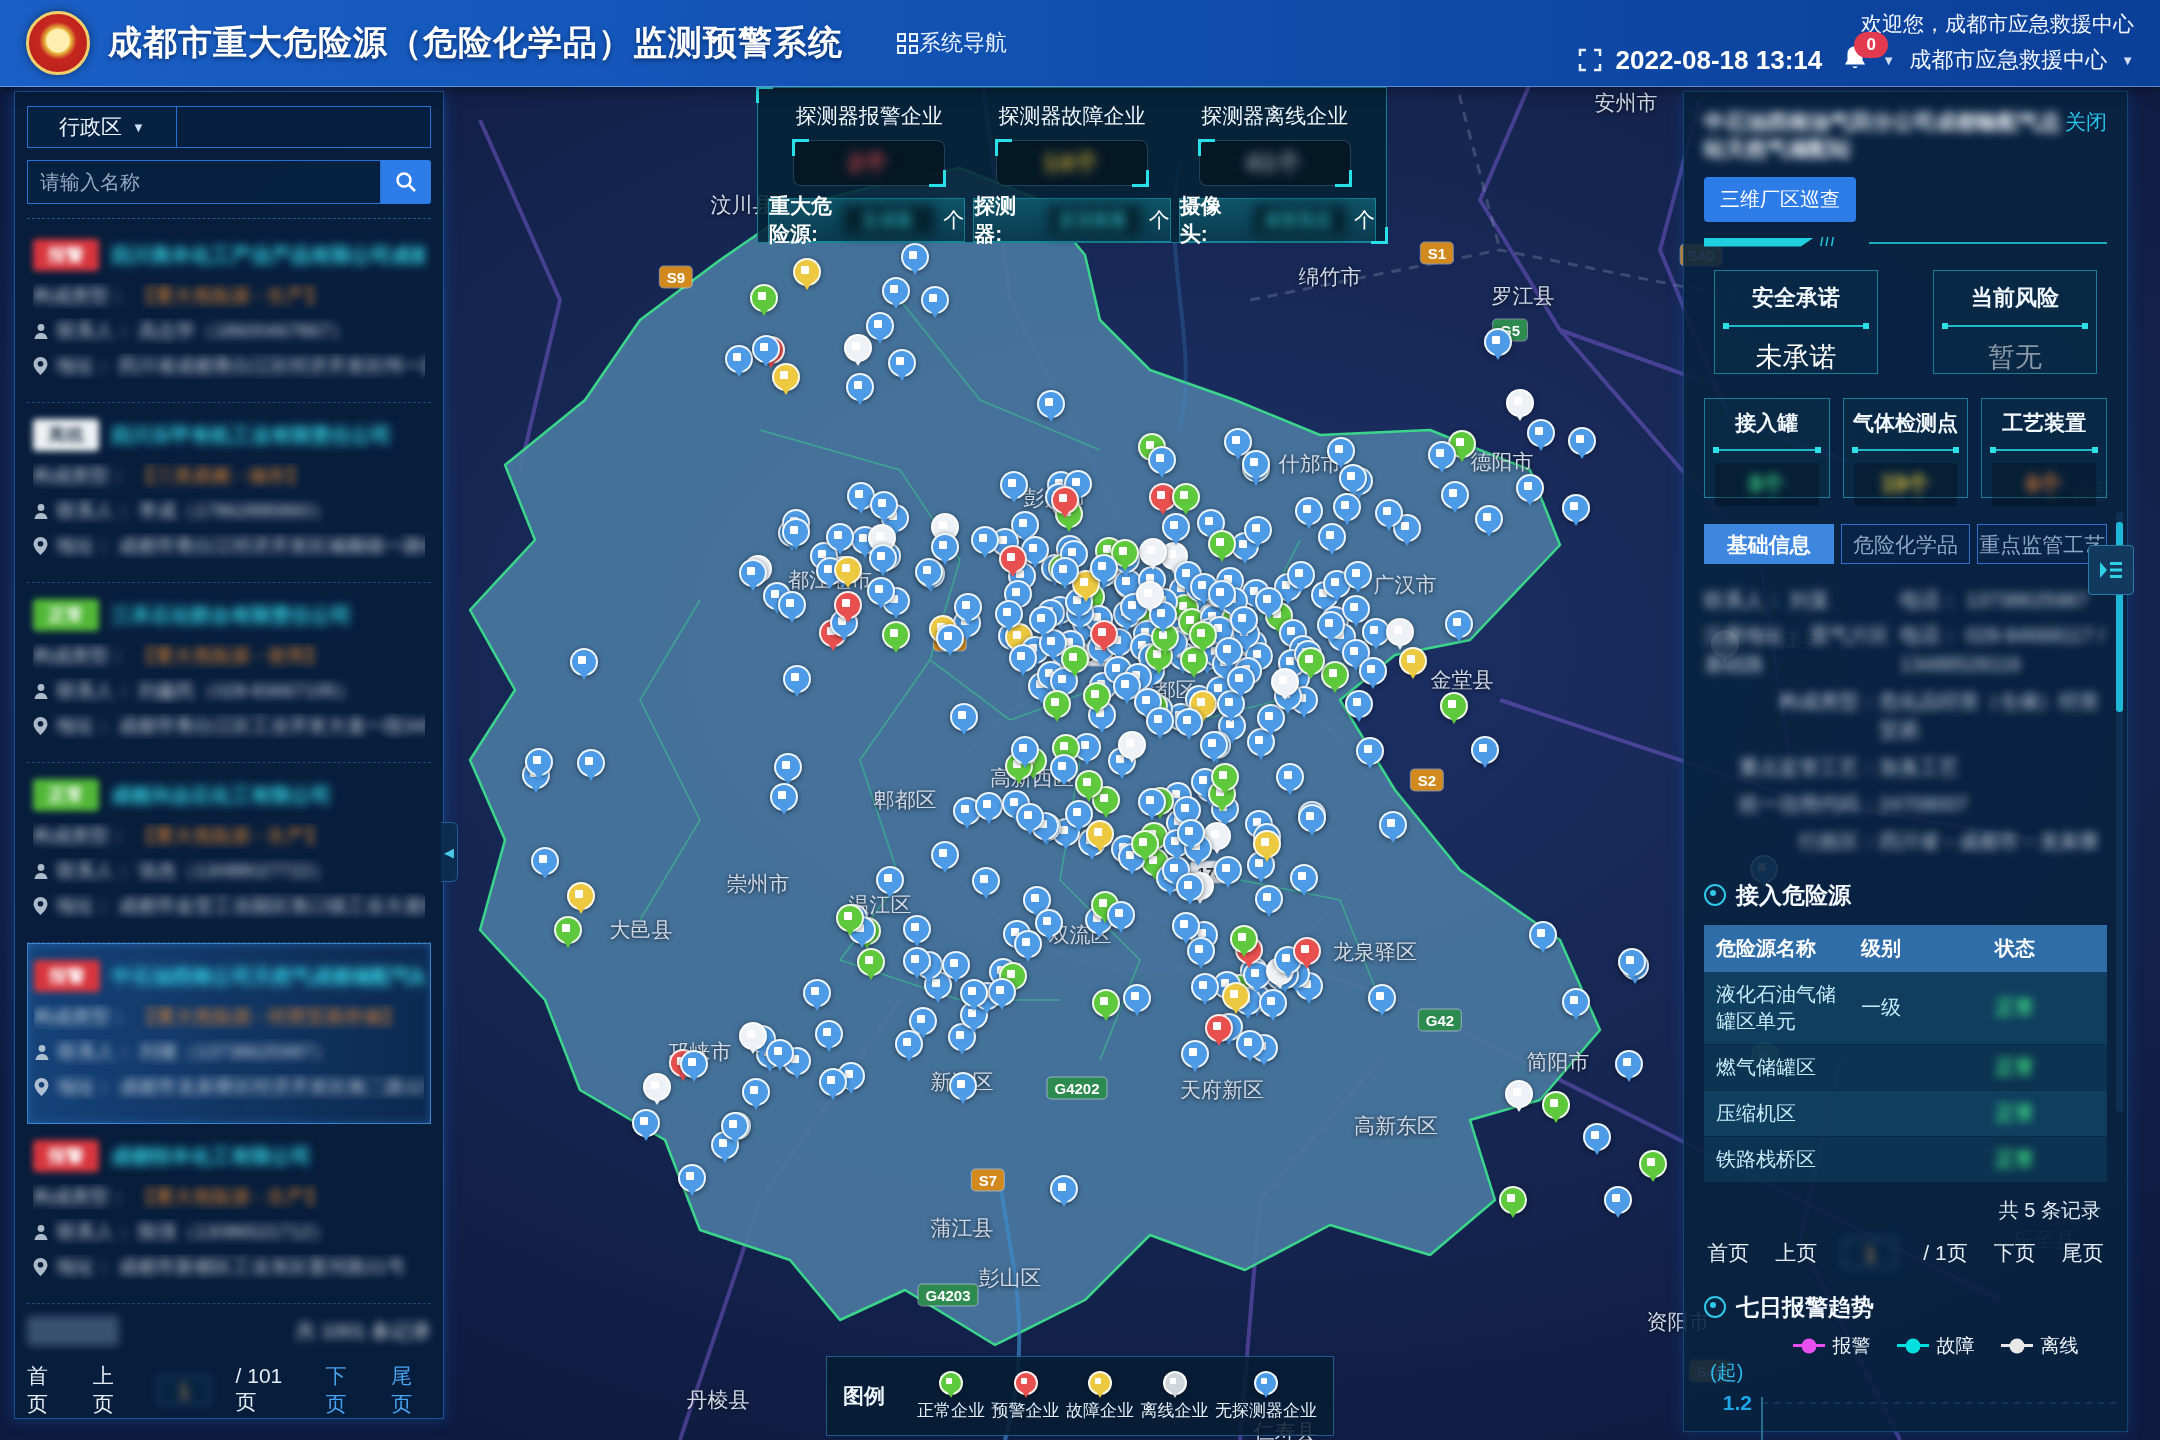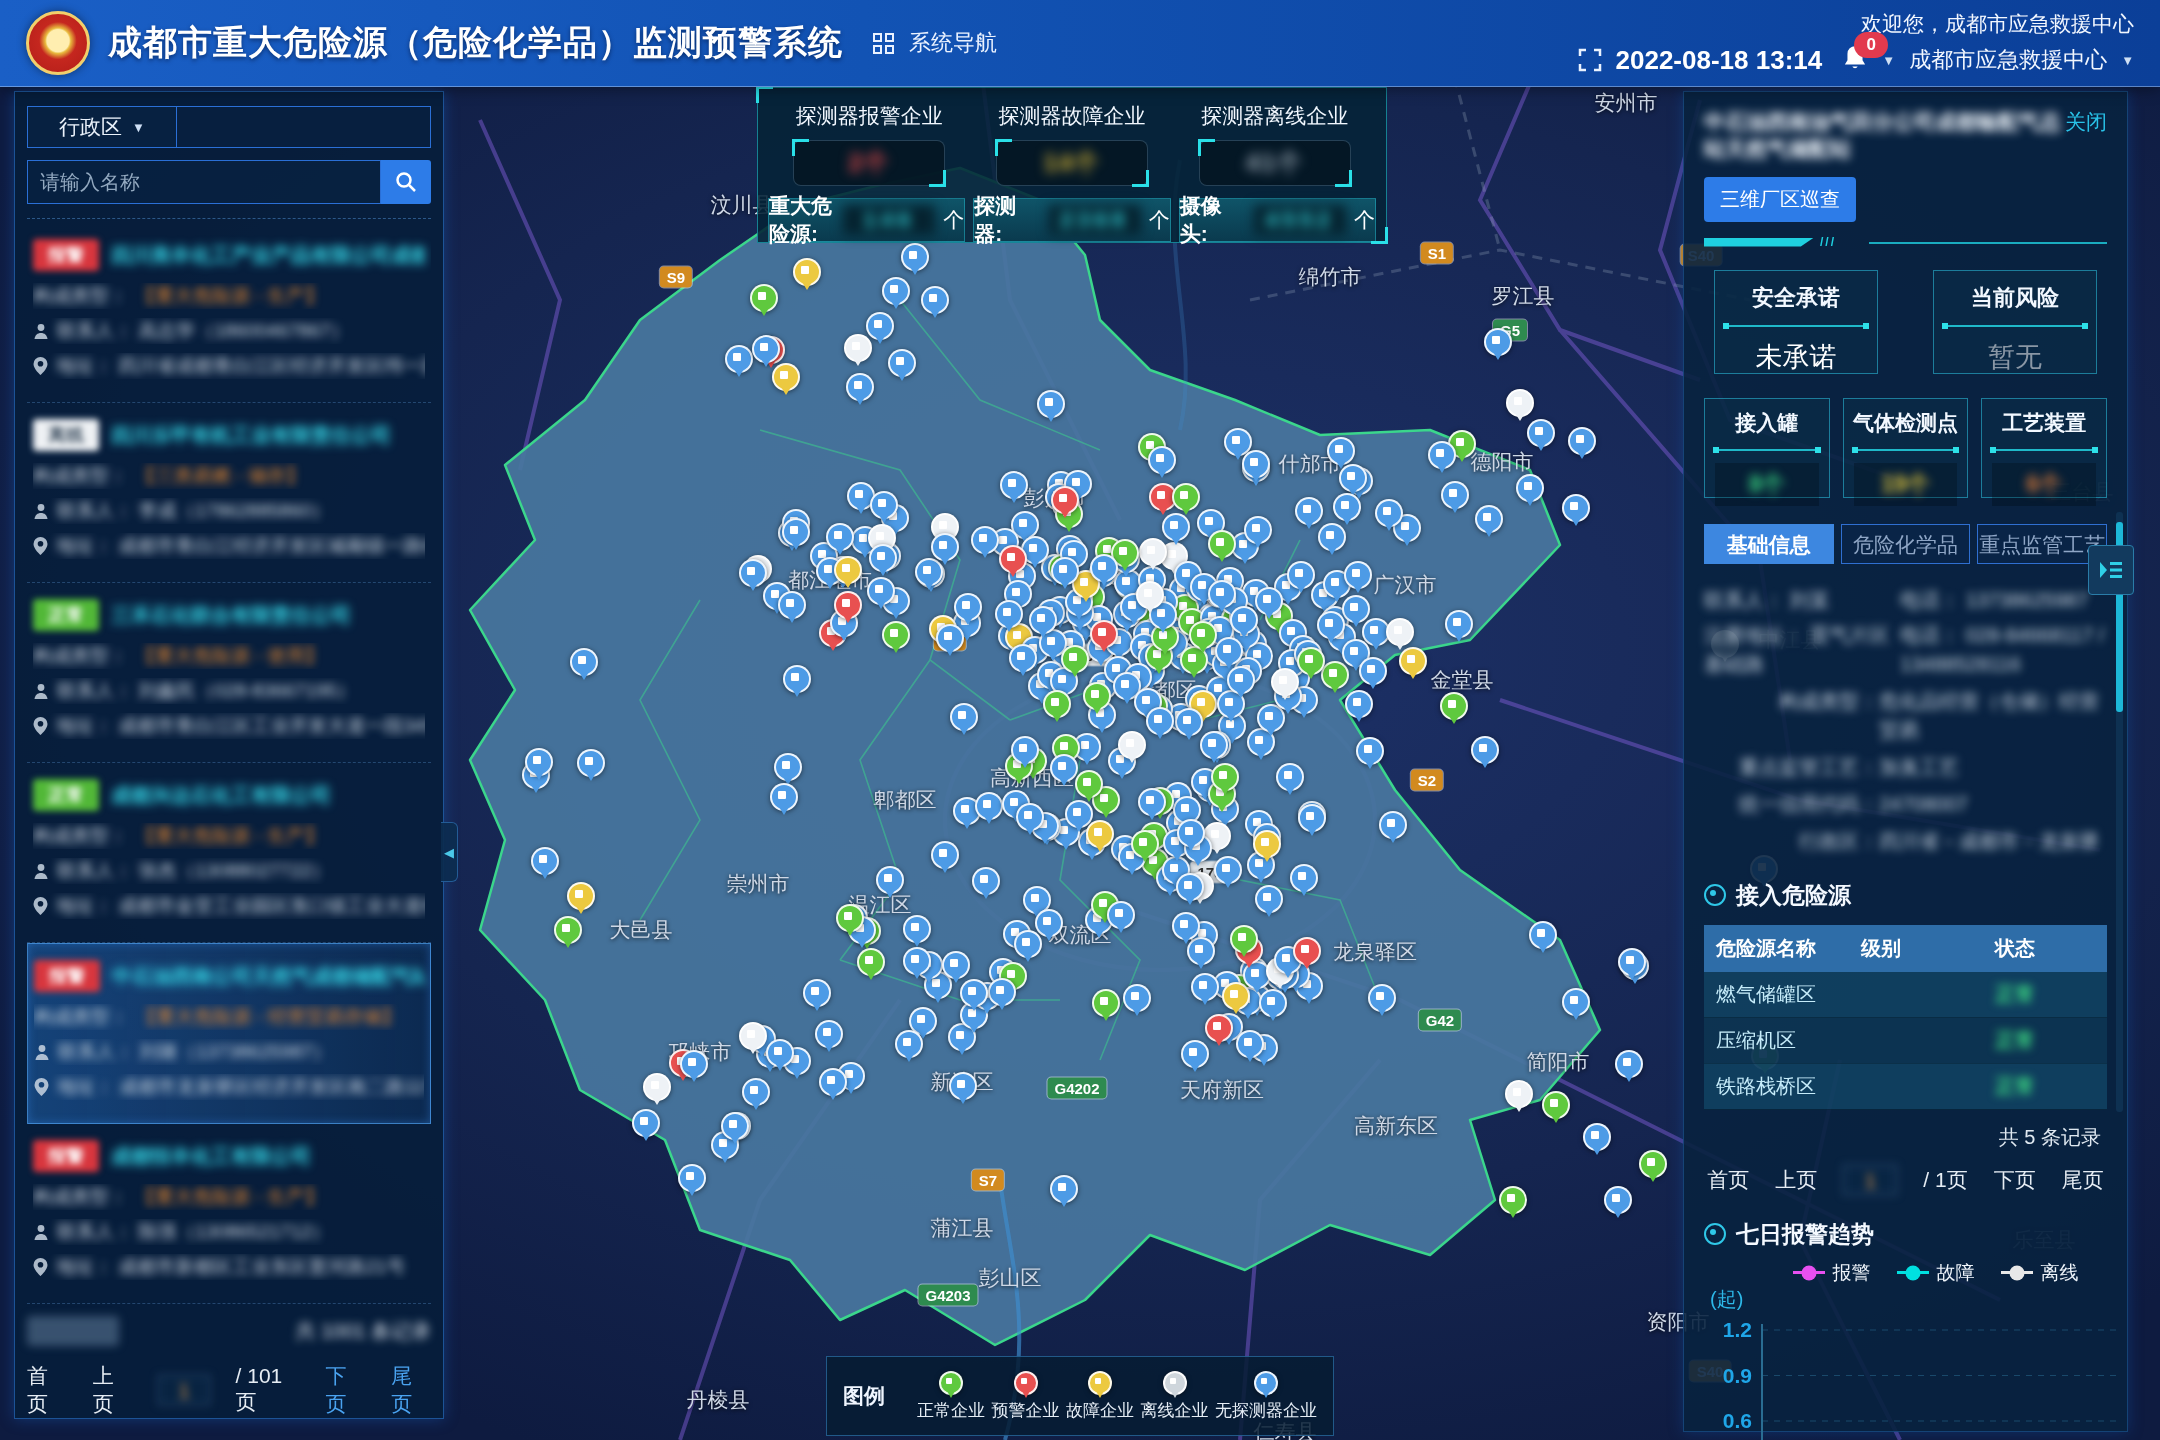--- a/index.html
+++ b/index.html
@@ -21,21 +21,21 @@
     border:5px solid transparent;border-top:8px solid currentColor;}
   .pin i{position:absolute;left:6px;top:6px;width:8px;height:8px;background:#fff;border-radius:1px;}
   
   #header{position:absolute;left:0;top:0;width:2160px;height:86px;z-index:10;display:flex;align-items:center;
     background:linear-gradient(90deg,#1a5fc6 0%,#1253b4 40%,#0b3f98 100%);
     border-bottom:1px solid rgba(190,220,255,.45);box-shadow:0 2px 14px rgba(0,0,0,.4);}
   .logo{width:58px;height:58px;border-radius:50%;margin:0 18px 0 26px;flex:none;
     background:radial-gradient(circle at 50% 46%,#ffeeb0 0%,#ffeeb0 26%,#e8b93e 30%,#c5271f 44%,#b21d18 100%);
     border:3px solid #f2cf6b;box-shadow:0 0 10px rgba(0,0,0,.45);}
   .app-title{color:#fff;font-size:34px;font-weight:bold;letter-spacing:1px;text-shadow:0 2px 4px rgba(0,20,60,.6);}
-  .nav-item{display:flex;align-items:center;gap:15px;margin-left:30px;color:#eaf2ff;font-size:22px;cursor:pointer;}
+  .nav-item{display:flex;align-items:center;gap:1px;margin-left:54px;color:#eaf2ff;font-size:22px;cursor:pointer;}
   .grid-ic{display:grid;grid-template-columns:9px 9px;grid-gap:3px;}
   .grid-ic i{width:9px;height:9px;border:2px solid #eaf2ff;box-sizing:border-box;}
   #header-right{margin-left:auto;display:flex;flex-direction:column;align-items:flex-end;gap:6px;padding-right:26px;}
   .welcome{color:#f2f7ff;font-size:21px;}
   .hdr-row{display:flex;align-items:center;gap:14px;color:#fff;}
   .time-txt{font-size:26px;font-weight:bold;}
   .bell-wrap{position:relative;margin-left:6px;}
   .badge-dot{position:absolute;top:-12px;right:-20px;min-width:26px;height:26px;border-radius:13px;background:#e23a4e;
     color:#fff;font-size:17px;font-weight:bold;display:flex;align-items:center;justify-content:center;padding:0 4px;}
   .caret{font-size:13px;color:#cfe0f5;}
@@ -1790,20 +1790,25 @@
     <table id="hz-table">
       <thead>
           <tr id="hz-head">
             <th>危险源名称</th>
             <th style="width: 110px;">级别</th>
             <th style="width: 100px;">状态</th>
           </tr>
         </thead>
       <tbody id="hz-body">
           <tr>
+            <td>液化石油气储罐区单元</td>
+            <td>一级</td>
+            <td><span class="st-ok bl4">正常</span></td>
+          </tr>
+          <tr>
             <td>燃气储罐区</td>
             <td></td>
             <td><span class="st-ok bl4">正常</span></td>
           </tr>
           <tr>
             <td>压缩机区</td>
             <td></td>
             <td><span class="st-ok bl4">正常</span></td>
           </tr>
           <tr>

